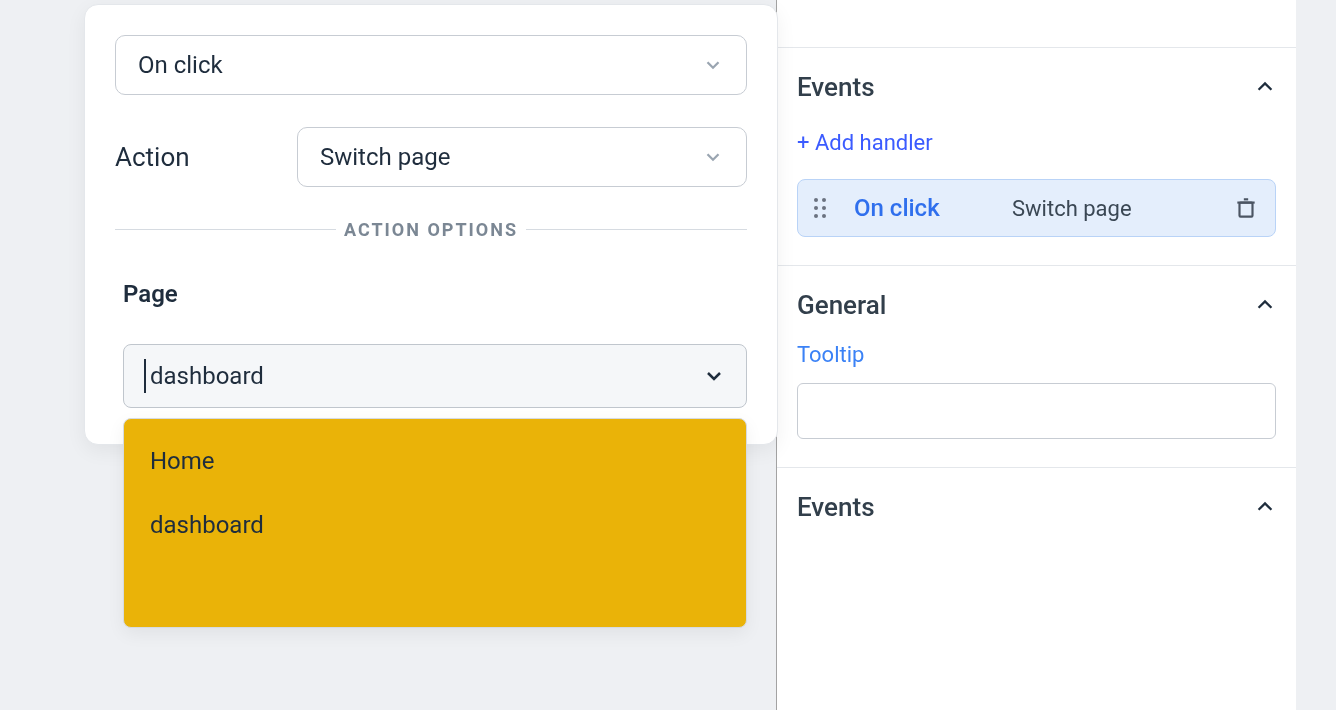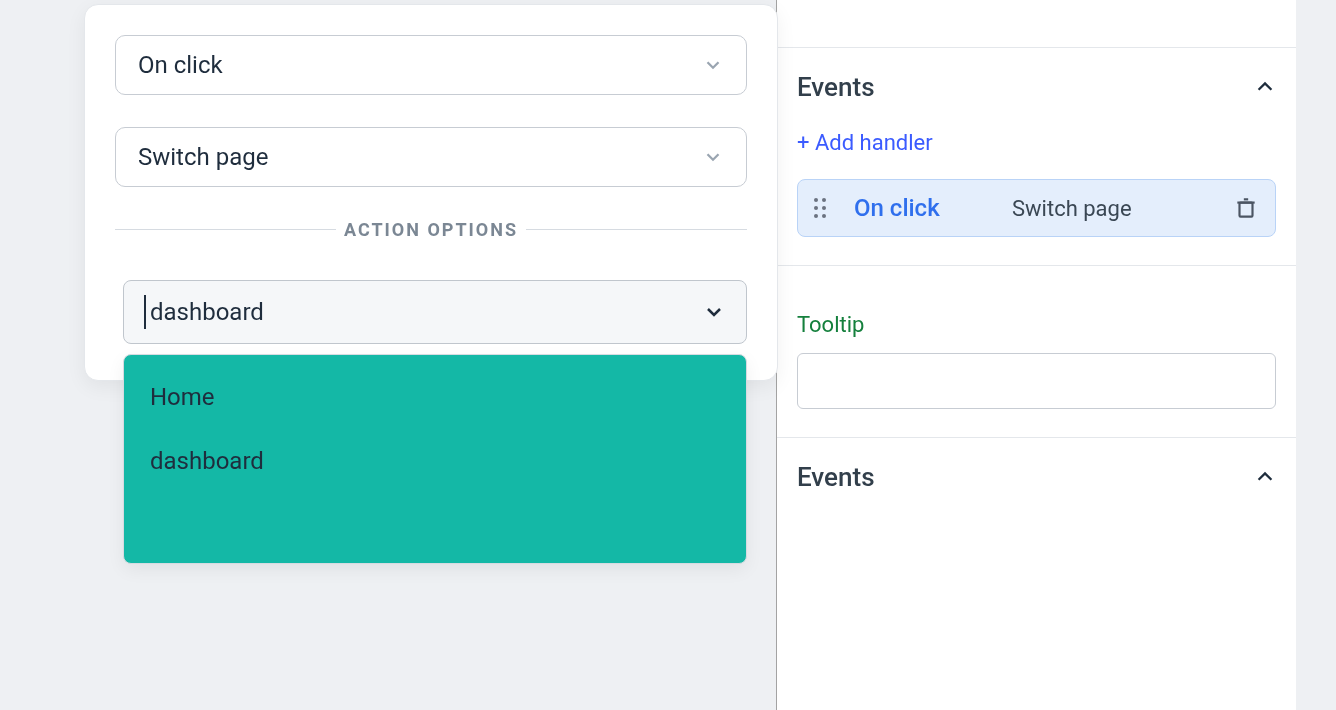--- a/index.html
+++ b/index.html
@@ -86,21 +86,21 @@
     font-size:22px;
     flex:1;
   }
   .trash {
     width:26px; height:26px; cursor:pointer;
   }
   .trash svg { width:100%; height:100%; stroke:#4b5563; stroke-width:2; fill:none; }
 
   .tooltip-label {
     font-size:22px;
-    color:#15803d;
+    color:#3b82f6;
     margin-top:22px;
     margin-bottom:16px;
   }
   .tooltip-input {
     width:100%;
     height:56px;
     border:1px solid #c7ccd3;
     border-radius:6px;
     padding:0 14px;
     font-size:20px;
@@ -190,21 +190,21 @@
     left:20px; top:14px; bottom:14px;
     width:2px; background:#1f2d3d;
   }
   .page-select .caret { width:24px; height:24px; }
   .page-select .caret svg { stroke:#1f2d3d; stroke-width:2.5; fill:none; width:100%; height:100%; }
 
   .dropdown-list {
     position:absolute;
     left:0; right:0;
     top:74px;
-    background:#14b8a6;
+    background:#eab308;
     border:1px solid #d6dbe1;
     border-radius:8px;
     box-shadow:0 6px 18px rgba(0,0,0,0.06);
     padding:10px 0;
     z-index:50;
     min-height:210px;
   }
   .dropdown-option {
     padding:18px 26px;
     font-size:24px;
@@ -248,20 +248,28 @@
           <svg viewBox="0 0 24 24">
               <rect x="6" y="7" width="12" height="13" rx="1"></rect>
               <line x1="4" y1="7" x2="20" y2="7"></line>
               <line x1="10" y1="4" x2="14" y2="4"></line>
             </svg>
         </div>
       </div>
     </div>
 
     <div class="insp-section">
+      <div class="insp-header">
+        <div class="insp-title">General</div>
+        <div class="chev">
+          <svg viewBox="0 0 24 24" fill="none" stroke="#1f2d3d" stroke-width="2.5">
+              <polyline points="5 15 12 8 19 15"></polyline>
+            </svg>
+        </div>
+      </div>
       <div class="tooltip-label">Tooltip</div>
       <input class="tooltip-input" type="text" value="" style="">
     </div>
 
     <div class="insp-section" style="border-bottom:none;padding-bottom:0;">
       <div class="insp-header">
         <div class="insp-title">Events</div>
         <div class="chev">
           <svg viewBox="0 0 24 24" fill="none" stroke="#1f2d3d" stroke-width="2.5">
               <polyline points="5 15 12 8 19 15"></polyline>
@@ -277,37 +285,39 @@
         <span>On click</span>
         <span class="caret">
           <svg viewBox="0 0 24 24">
               <polyline points="6 9 12 15 18 9"></polyline>
             </svg>
         </span>
       </div>
     </div>
 
     <div class="form-row">
+      <div class="form-label">Action</div>
       <div class="select">
         <span>Switch page</span>
         <span class="caret">
           <svg viewBox="0 0 24 24">
               <polyline points="6 9 12 15 18 9"></polyline>
             </svg>
         </span>
       </div>
     </div>
 
     <div class="divider-row">
       <div class="divider-line"></div>
       <div class="divider-text">ACTION OPTIONS</div>
       <div class="divider-line"></div>
     </div>
 
     <div class="page-block">
+      <div class="page-label">Page</div>
 
       <div class="page-select-wrap">
         <div class="page-select">
           <span class="cursor-bar"></span>
           <span style="margin-left:6px;">dashboard</span>
           <span class="caret">
             <svg viewBox="0 0 24 24">
                 <polyline points="6 9 12 15 18 9"></polyline>
               </svg>
           </span>

